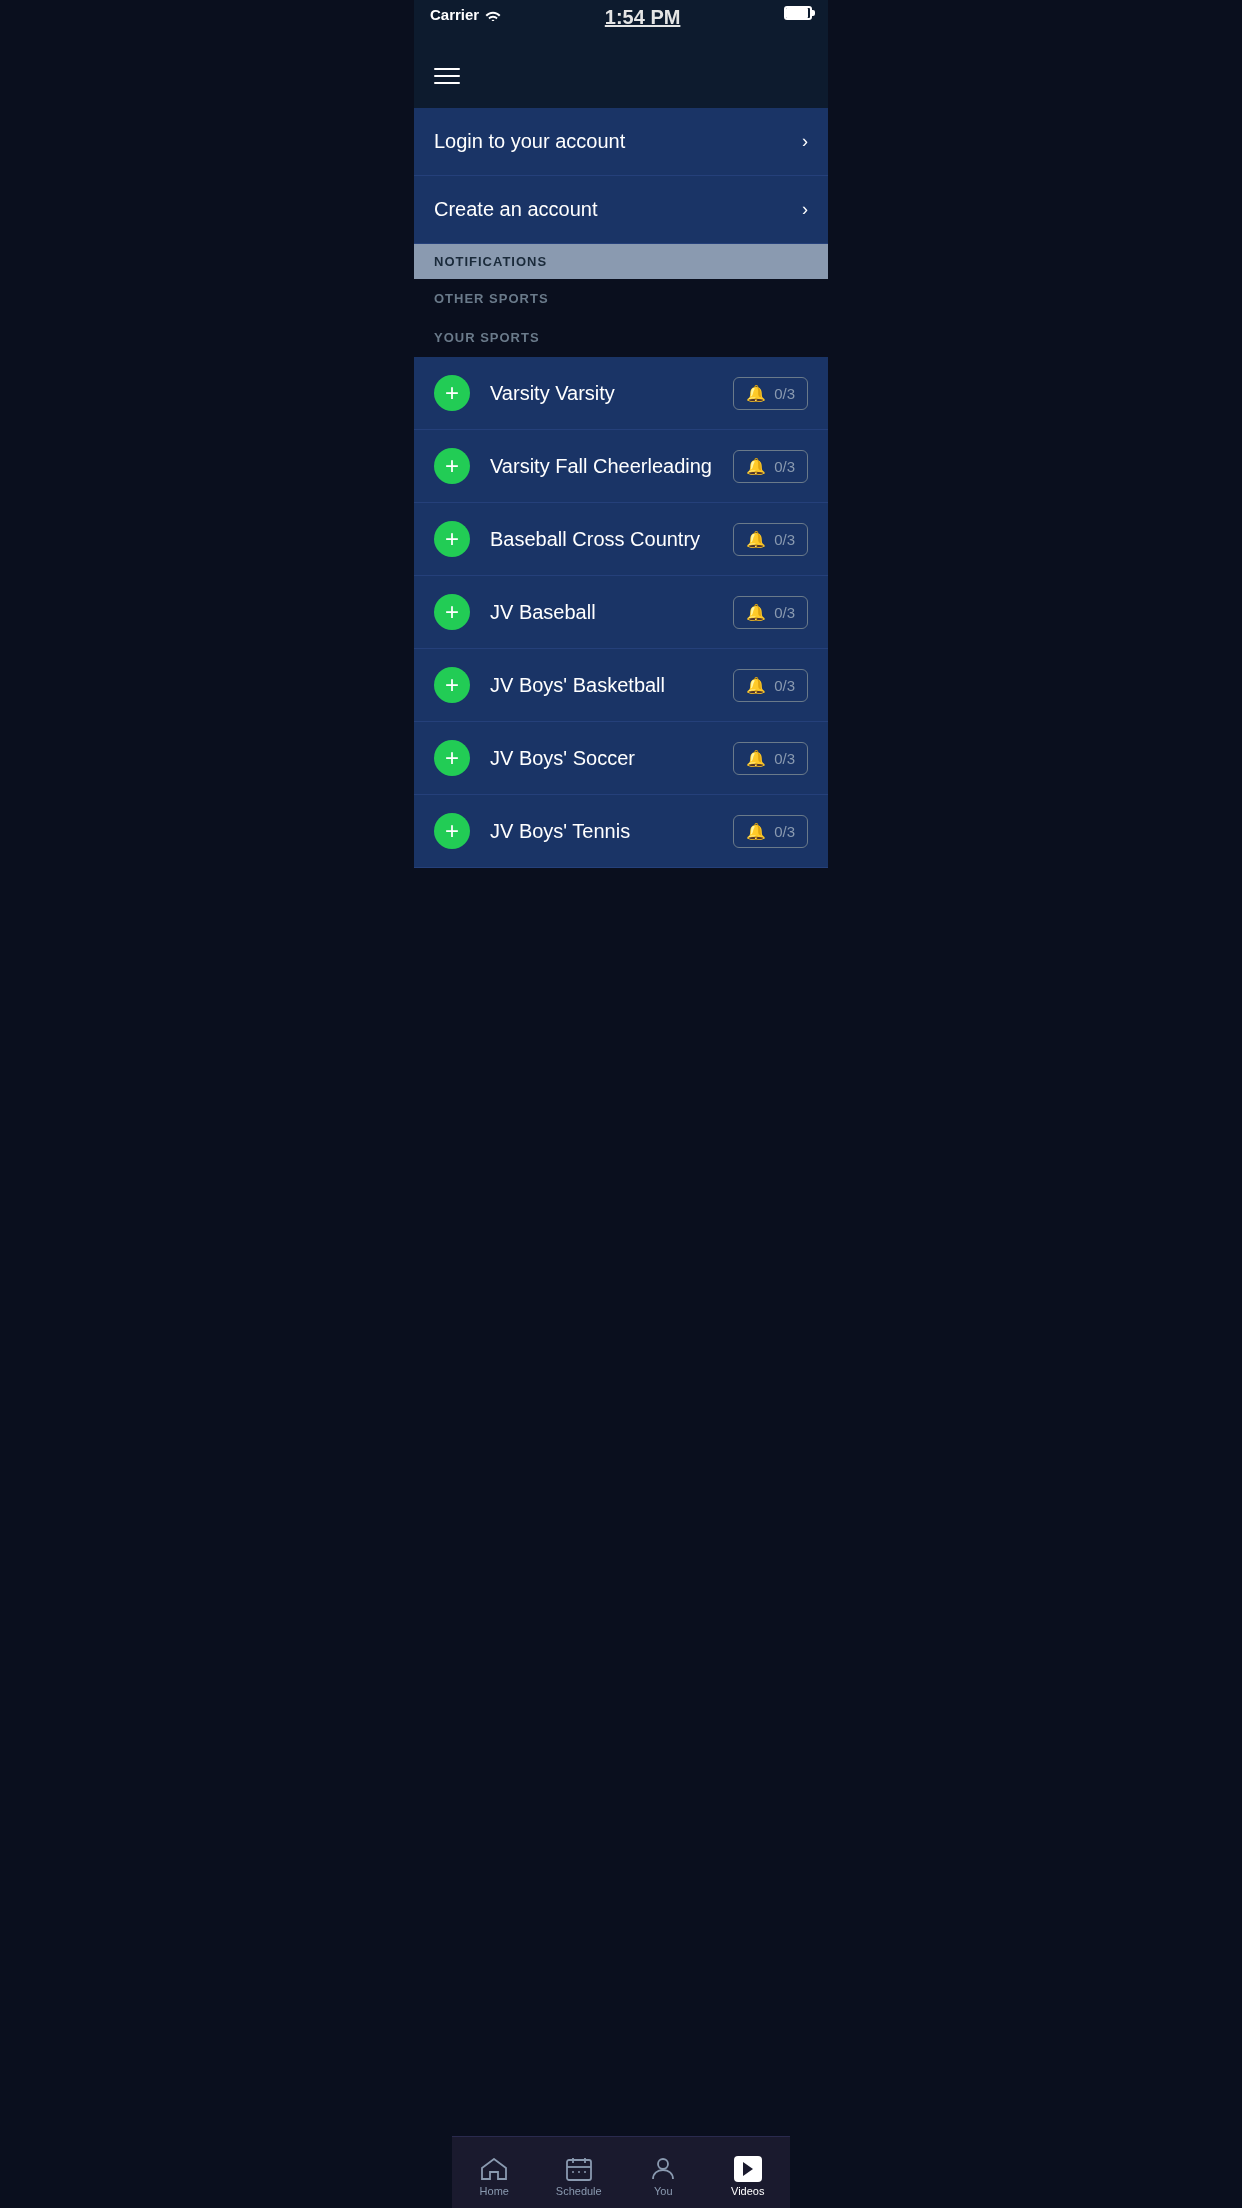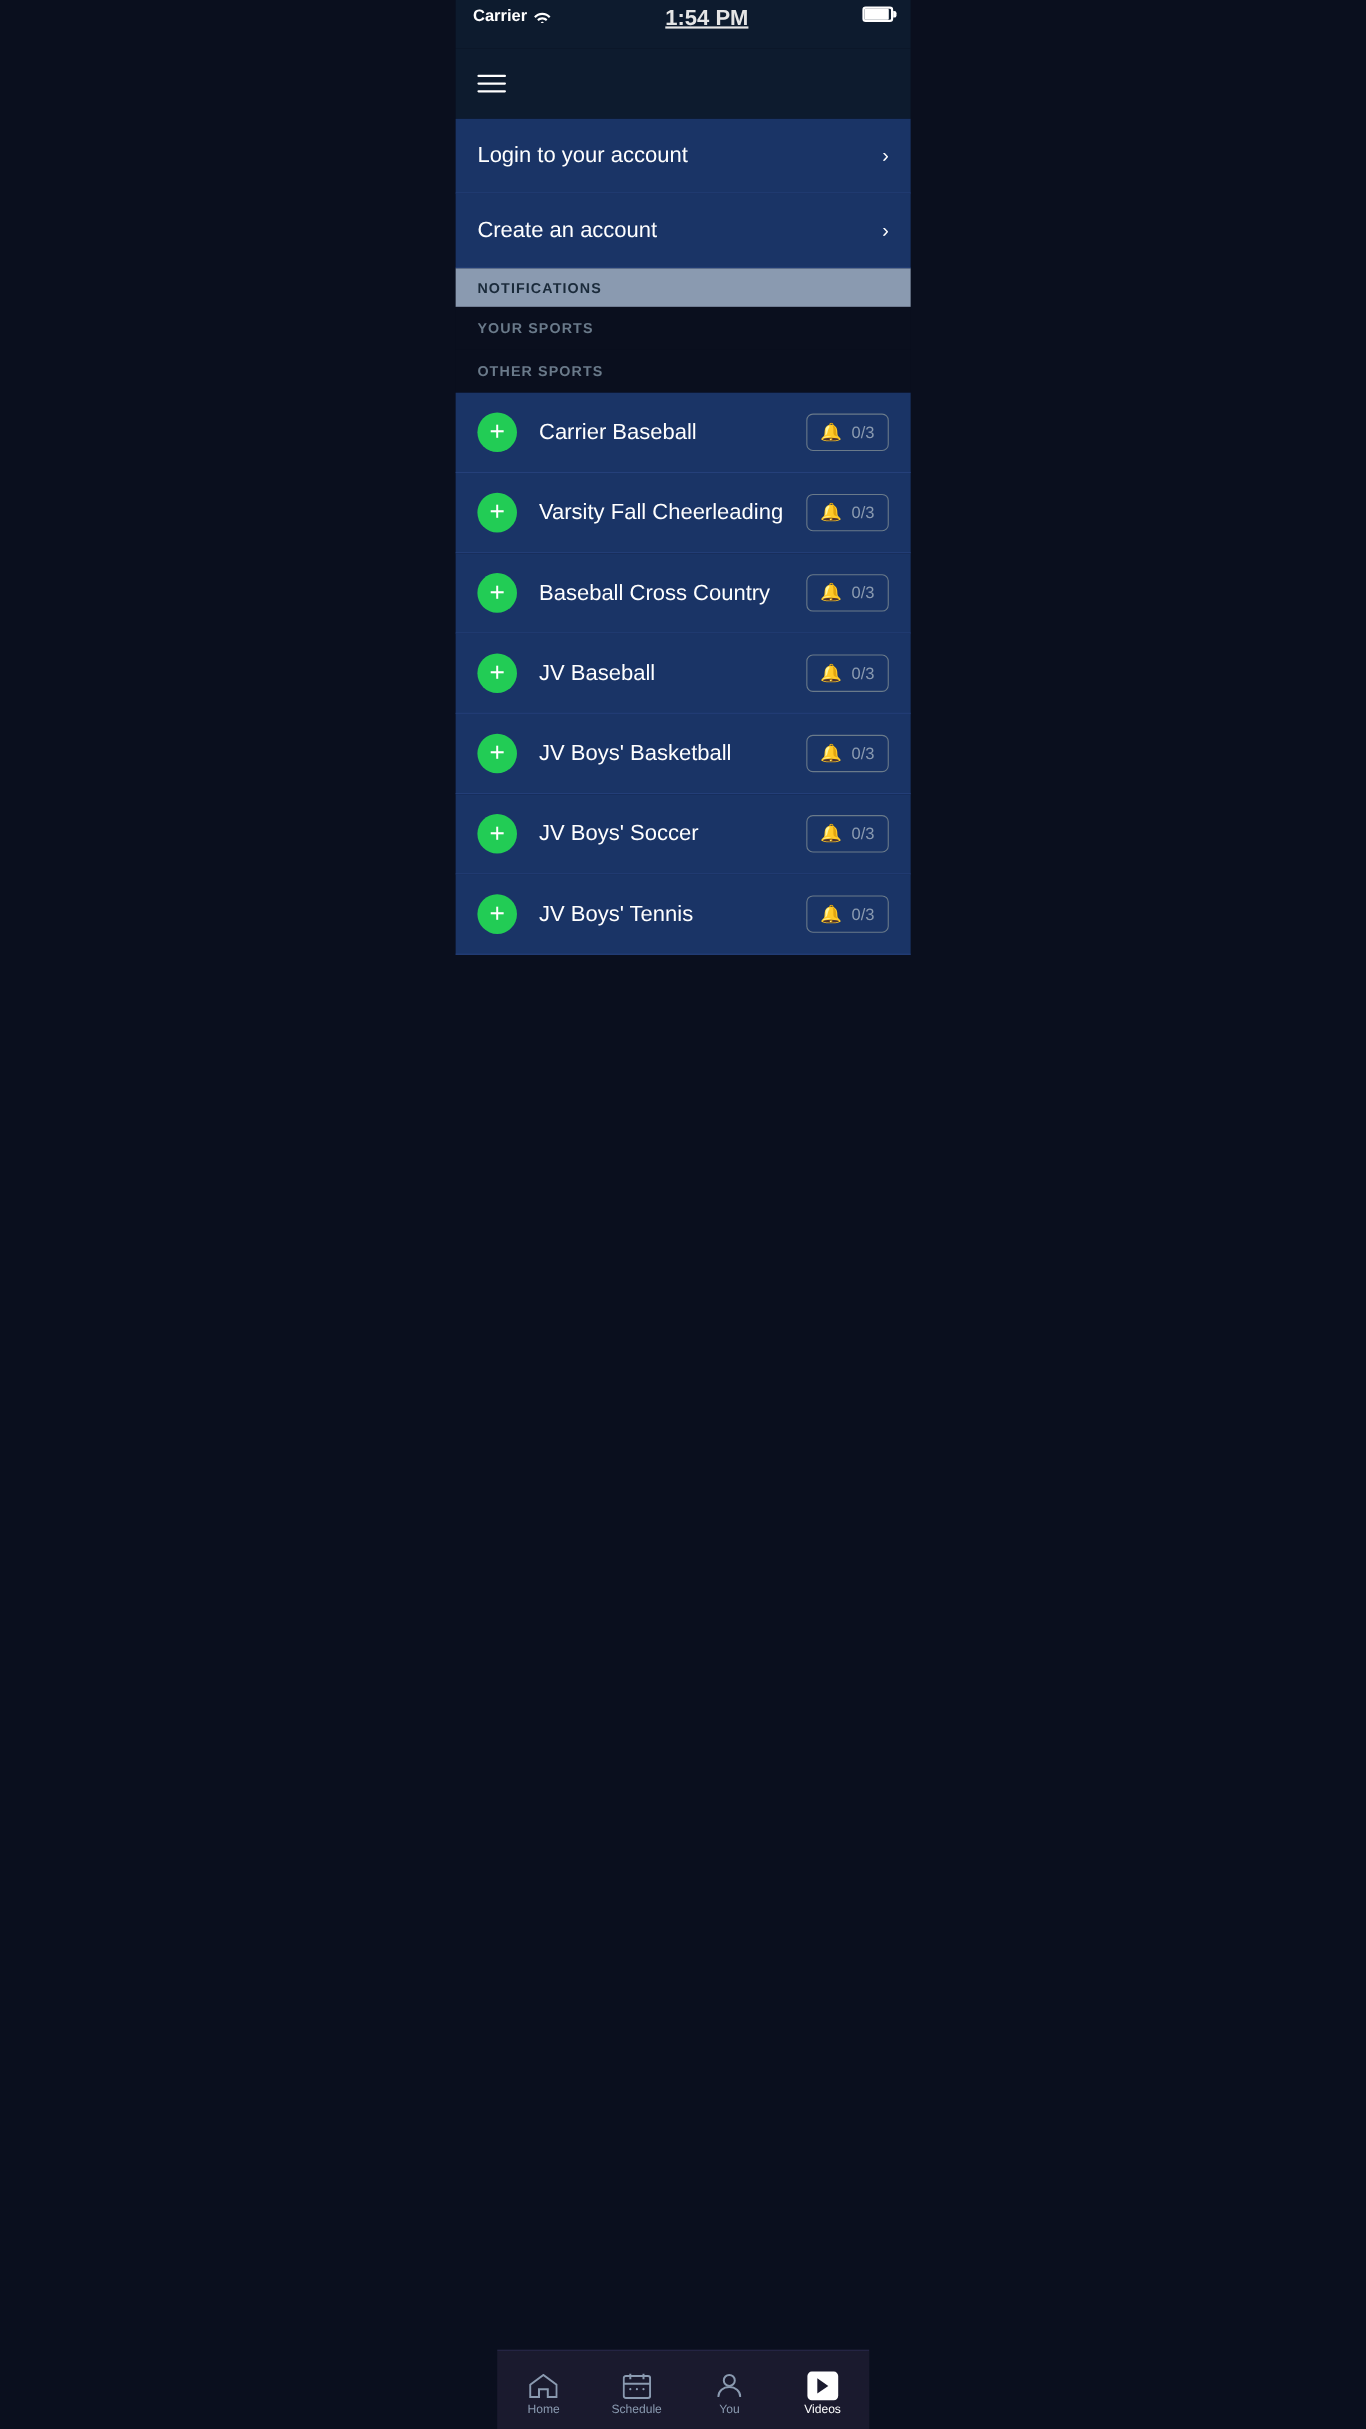--- a/index.html
+++ b/index.html
@@ -306,28 +306,28 @@
 
   <div class="menu-item">
     <span class="menu-item-text">Create an account</span>
     <span class="chevron-right">›</span>
   </div>
 
 
 
   <div class="section-header">NOTIFICATIONS</div>
 
+  <div class="subsection-header">OTHER SPORTS</div>
+
   <div class="subsection-header">YOUR SPORTS</div>
 
-  <div class="subsection-header">OTHER SPORTS</div>
-
-  <div class="sport-item">
-    <div class="sport-item-left">
-      <div class="plus-circle">+</div>
-      <span class="sport-name">Carrier Baseball</span>
+  <div class="sport-item">
+    <div class="sport-item-left">
+      <div class="plus-circle">+</div>
+      <span class="sport-name">Varsity Varsity</span>
     </div>
     <div class="notification-badge">
       <span class="bell-icon">🔔</span>
       <span>0/3</span>
     </div>
   </div>
 
   <div class="sport-item">
     <div class="sport-item-left">
       <div class="plus-circle">+</div>

